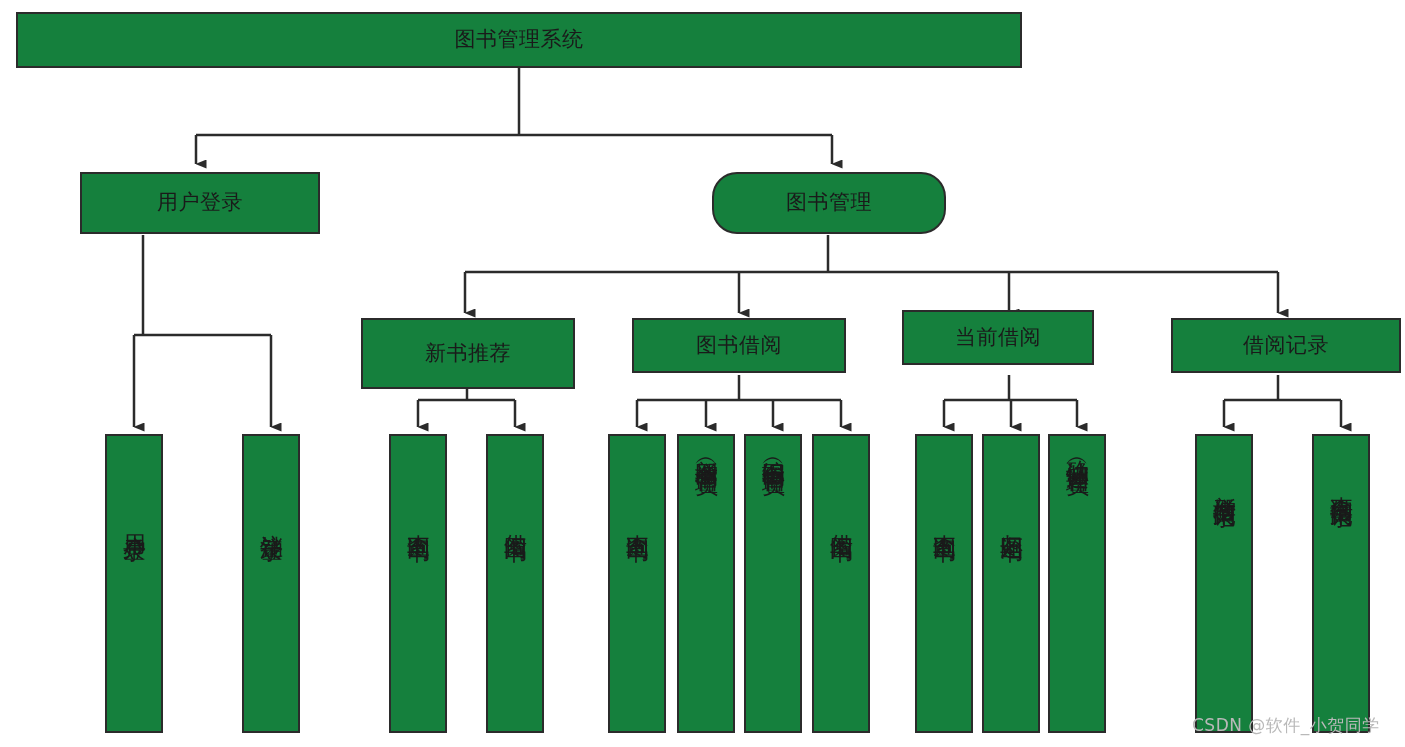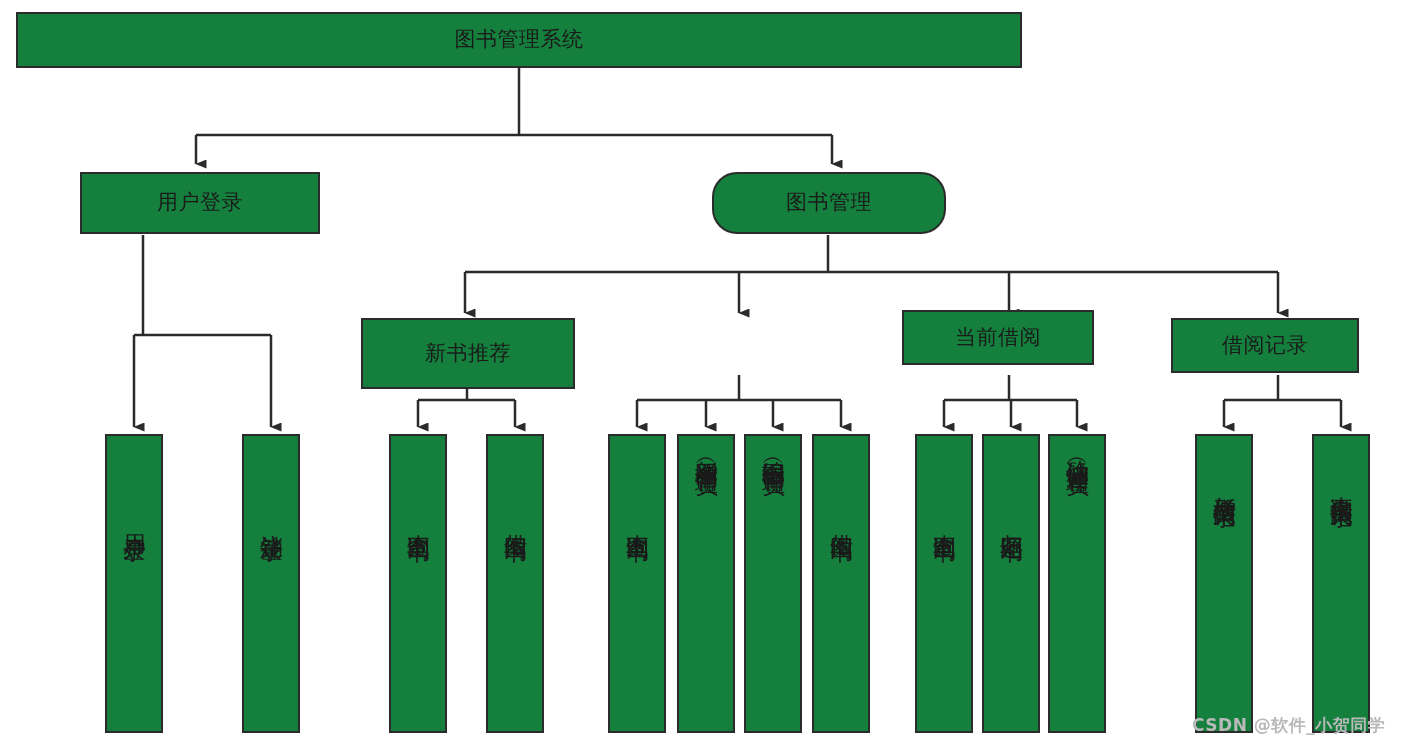--- a/index.html
+++ b/index.html
@@ -56,21 +56,20 @@
     white-space: nowrap;
   }
   #watermark {
     position: absolute;
     left: 1192px;
     top: 714px;
     font-size: 17px;
     color: #b9b9b9;
     white-space: nowrap;
     letter-spacing: 0.5px;
-    font-weight: bold;
   }
 </style>
 </head>
 <body>
 
 <div id="diagram-root">
 
   <svg id="diagram-svg" viewBox="0 0 1405 747" xmlns="http://www.w3.org/2000/svg">
     <defs>
       <marker id="arrowhead" markerWidth="9" markerHeight="11" refX="4.5" refY="10.5" orient="auto" markerUnits="userSpaceOnUse">
@@ -128,24 +127,27 @@
   <div class="node node-h" style="left:80px; top:172px; width:240px; height:62px;">
     <span>用户登录</span>
   </div>
   <div class="node node-h" style="left:712px; top:172px; width:234px; height:62px;border-radius:25px;">
     <span>图书管理</span>
   </div>
 
   <div class="node node-h" style="left:361px; top:318px; width:214px; height:71px;">
     <span>新书推荐</span>
   </div>
+  <div class="node node-h" style="left:632px; top:318px; width:214px; height:55px;">
+    <span>图书借阅</span>
+  </div>
   <div class="node node-h" style="left:902px; top:310px; width:192px; height:55px;">
     <span>当前借阅</span>
   </div>
-  <div class="node node-h" style="left:1171px; top:318px; width:188px; height:55px;">
+  <div class="node node-h" style="left:1171px; top:318px; width:230px; height:55px;">
     <span>借阅记录</span>
   </div>
 
   <div class="node node-v" style="left:105px; top:434px; width:58px; height:299px;">
     <span class="vtext" style="margin-top:74px;">用户登录</span>
   </div>
   <div class="node node-v" style="left:242px; top:434px; width:58px; height:299px;">
     <span class="vtext" style="margin-top:74px;">注销登录</span>
   </div>
 

